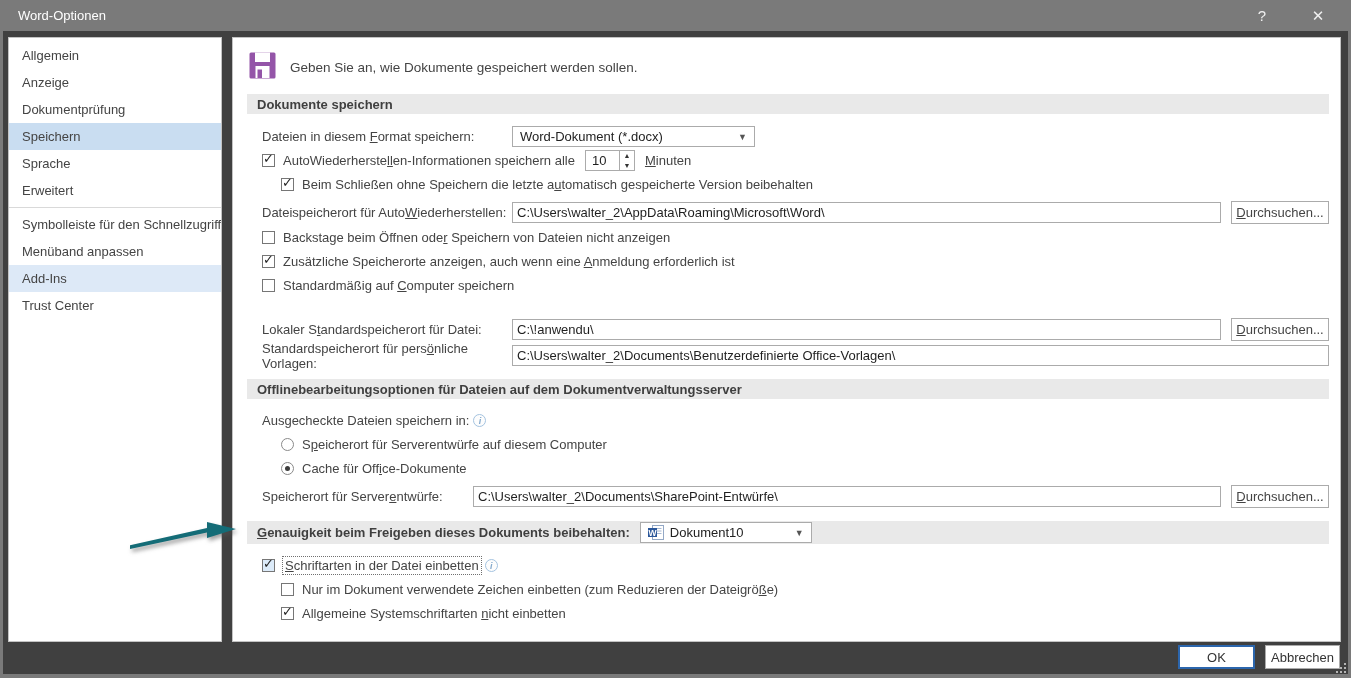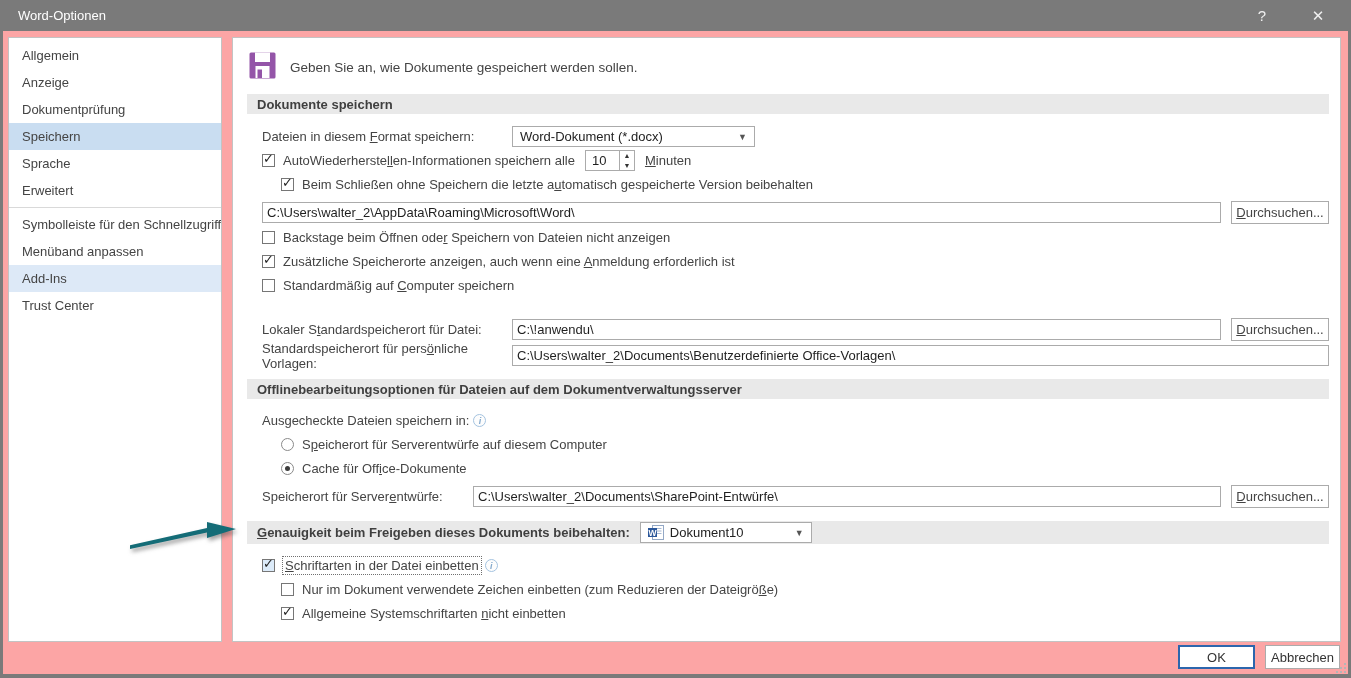--- a/index.html
+++ b/index.html
@@ -5,21 +5,21 @@
   * { margin:0; padding:0; box-sizing:border-box; }
   html,body { background:#d0d0d0; }
   body { font-family:"Liberation Sans","DejaVu Sans",sans-serif; }
 
   .window { position:relative; width:1351px; height:678px; background:#7a7a7a; overflow:hidden; }
   .titlebar { height:31px; display:flex; align-items:center; color:#fff; font-size:13px; }
   .titlebar-text { margin-left:18px; }
   .titlebar-controls { margin-left:auto; margin-right:20px; display:flex; gap:30px; font-size:15px; color:#f0f0f0; }
   .tb-btn { width:26px; text-align:center; cursor:default; }
 
-  .body { position:absolute; top:31px; left:3px; right:3px; bottom:4px; background:#fca5a5; }
+  .body { position:absolute; top:31px; left:3px; right:3px; bottom:4px; background:#404040; }
 
   .sidebar { position:absolute; left:5px; top:6px; width:214px; height:605px; border:1px solid #c3c3c3; background:#fff; padding-top:4px; overflow:hidden; }
   .side-item { height:27px; line-height:27px; padding-left:13px; font-size:13px; color:#444; cursor:default; white-space:nowrap; }
   .side-item.selected { background:#c9ddf1; }
   .side-item.hover { background:#dde9f7; }
   .side-sep { border-top:1px solid #d9d9d9; margin:3px 0; }
 
   .content { position:absolute; left:229px; top:6px; right:7px; height:605px; border:1px solid #c3c3c3; background:#fff; padding:6px 11px 0 14px; overflow:hidden; }
 
   .intro-row { display:flex; align-items:center; gap:14px; height:42px; margin:2px 0 6px 2px; }
@@ -152,20 +152,21 @@
           </div>
           <span><u>M</u>inuten</span>
         </div>
 
         <div class="row ind1" style="margin-bottom:6px;">
           <span class="cb checked"></span>
           <span>Beim Schließen ohne Speichern die letzte a<u>u</u>tomatisch gespeicherte Version beibehalten</span>
         </div>
 
         <div class="row tall">
+          <span class="flabel w250">Dateispeicherort für Auto<u>W</u>iederherstellen:</span>
           <input class="txt grow" value="C:\Users\walter_2\AppData\Roaming\Microsoft\Word\" style="">
           <button class="btn browse"><u>D</u>urchsuchen...</button>
         </div>
 
         <div class="row">
           <span class="cb"></span>
           <span>Backstage beim Öffnen ode<u>r</u> Speichern von Dateien nicht anzeigen</span>
         </div>
 
         <div class="row">

